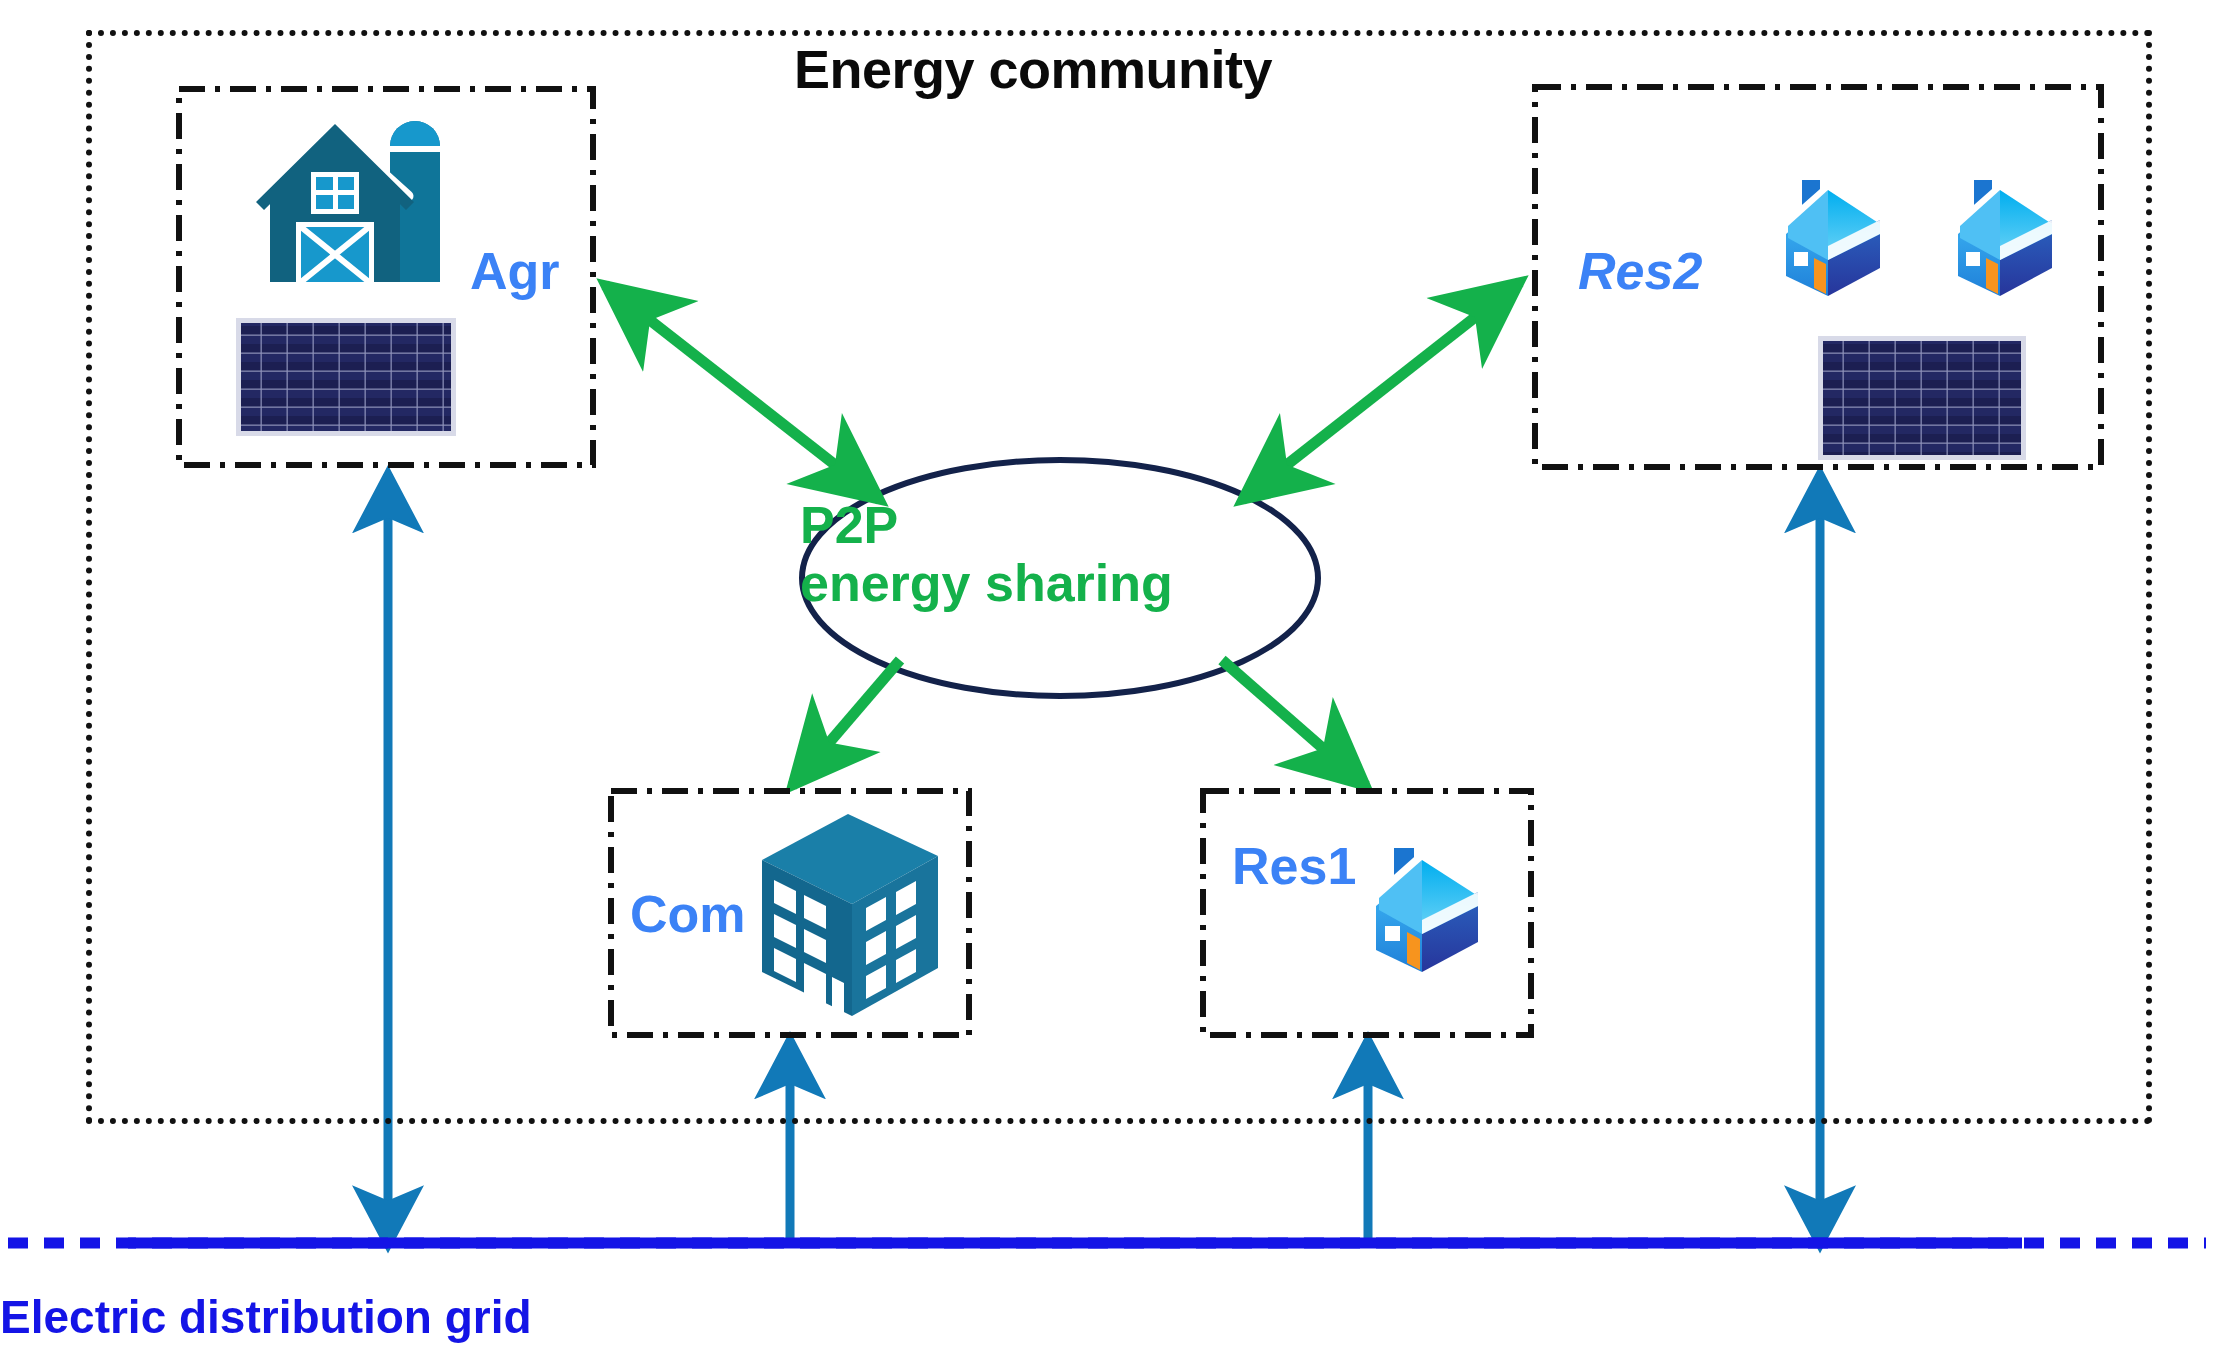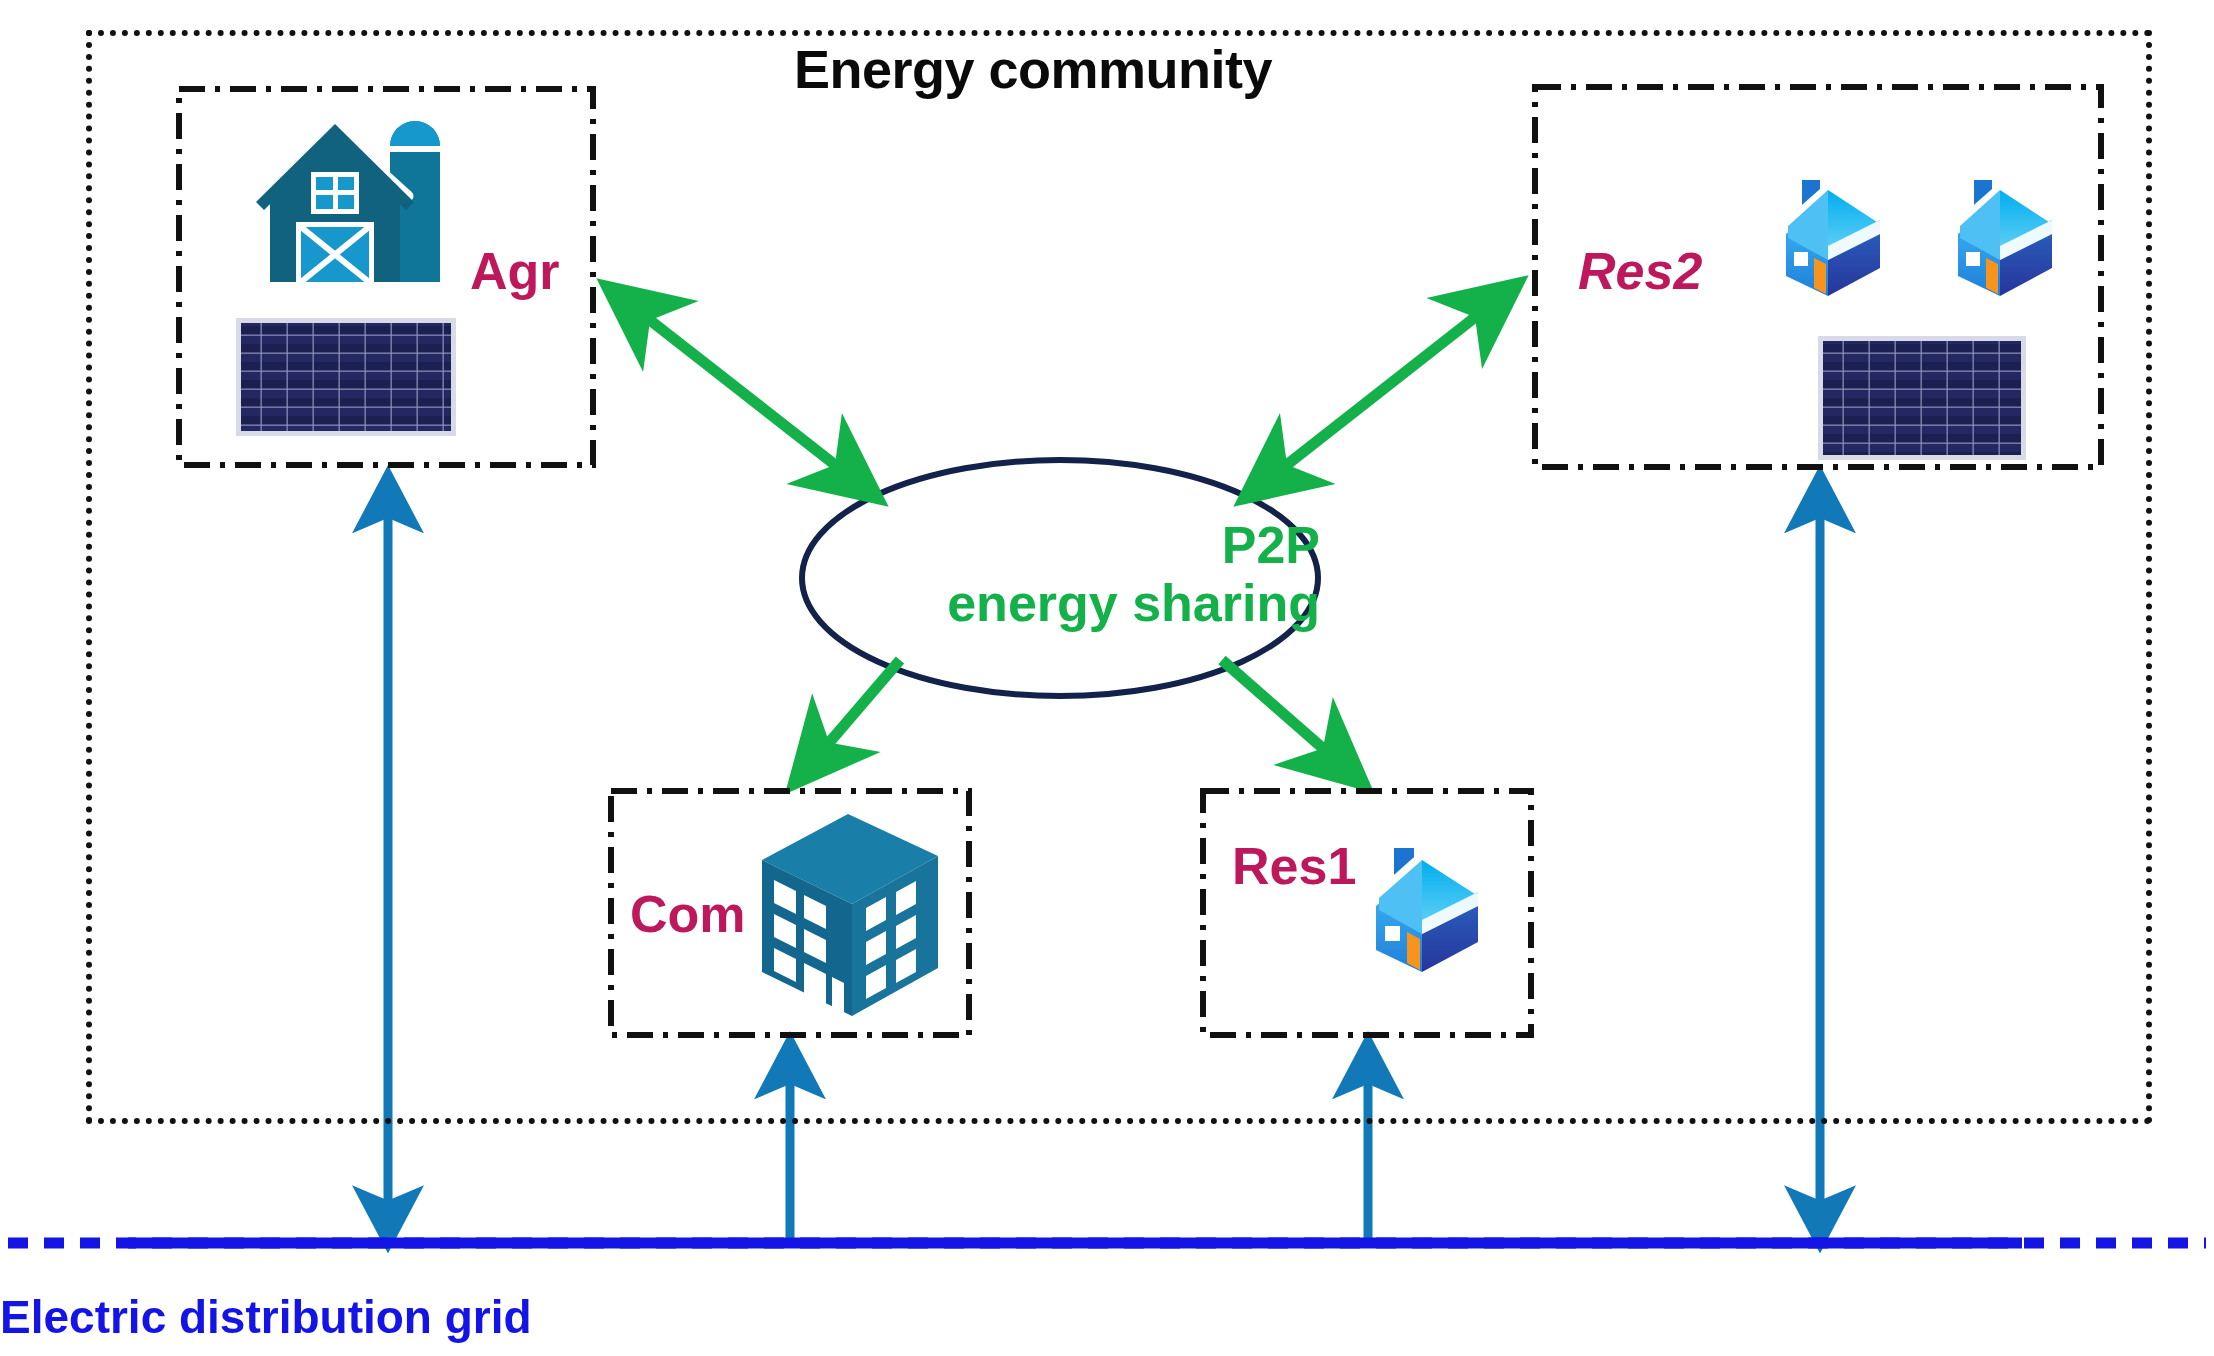--- a/index.html
+++ b/index.html
@@ -48,44 +48,44 @@
   
   .member-box {
     position: absolute;
     box-sizing: border-box;
     background: transparent;
   }
   .member-label {
     position: absolute;
     font-size: 52px;
     font-weight: bold;
-    color: #be185d;
+    color: #3b82f6;
     white-space: nowrap;
     line-height: 1;
   }
 
   #box-agr  { left: 176px;  top: 86px;  width: 420px; height: 382px; }
   #label-agr{ left: 470px;  top: 245px; }
 
   #box-res2 { left: 1532px; top: 84px;  width: 572px; height: 386px; }
   #label-res2{left: 1578px; top: 245px; font-style: italic; }
 
   #box-com  { left: 608px;  top: 788px; width: 364px; height: 250px; }
   #label-com{ left: 630px;  top: 888px; }
 
   #box-res1 { left: 1200px; top: 788px; width: 334px; height: 250px; }
   #label-res1{left: 1232px; top: 840px; text-align: center; }
 
   
   .p2p-text {
     position: absolute;
     left: 800px;
-    top: 516px;
+    top: 496px;
     width: 520px;
-    text-align: right;
+    text-align: left;
     font-size: 52px;
     font-weight: bold;
     color: #14b14b;
     line-height: 1.12;
     pointer-events: none;
   }
 
   
   .grid-label {
     position: absolute;

